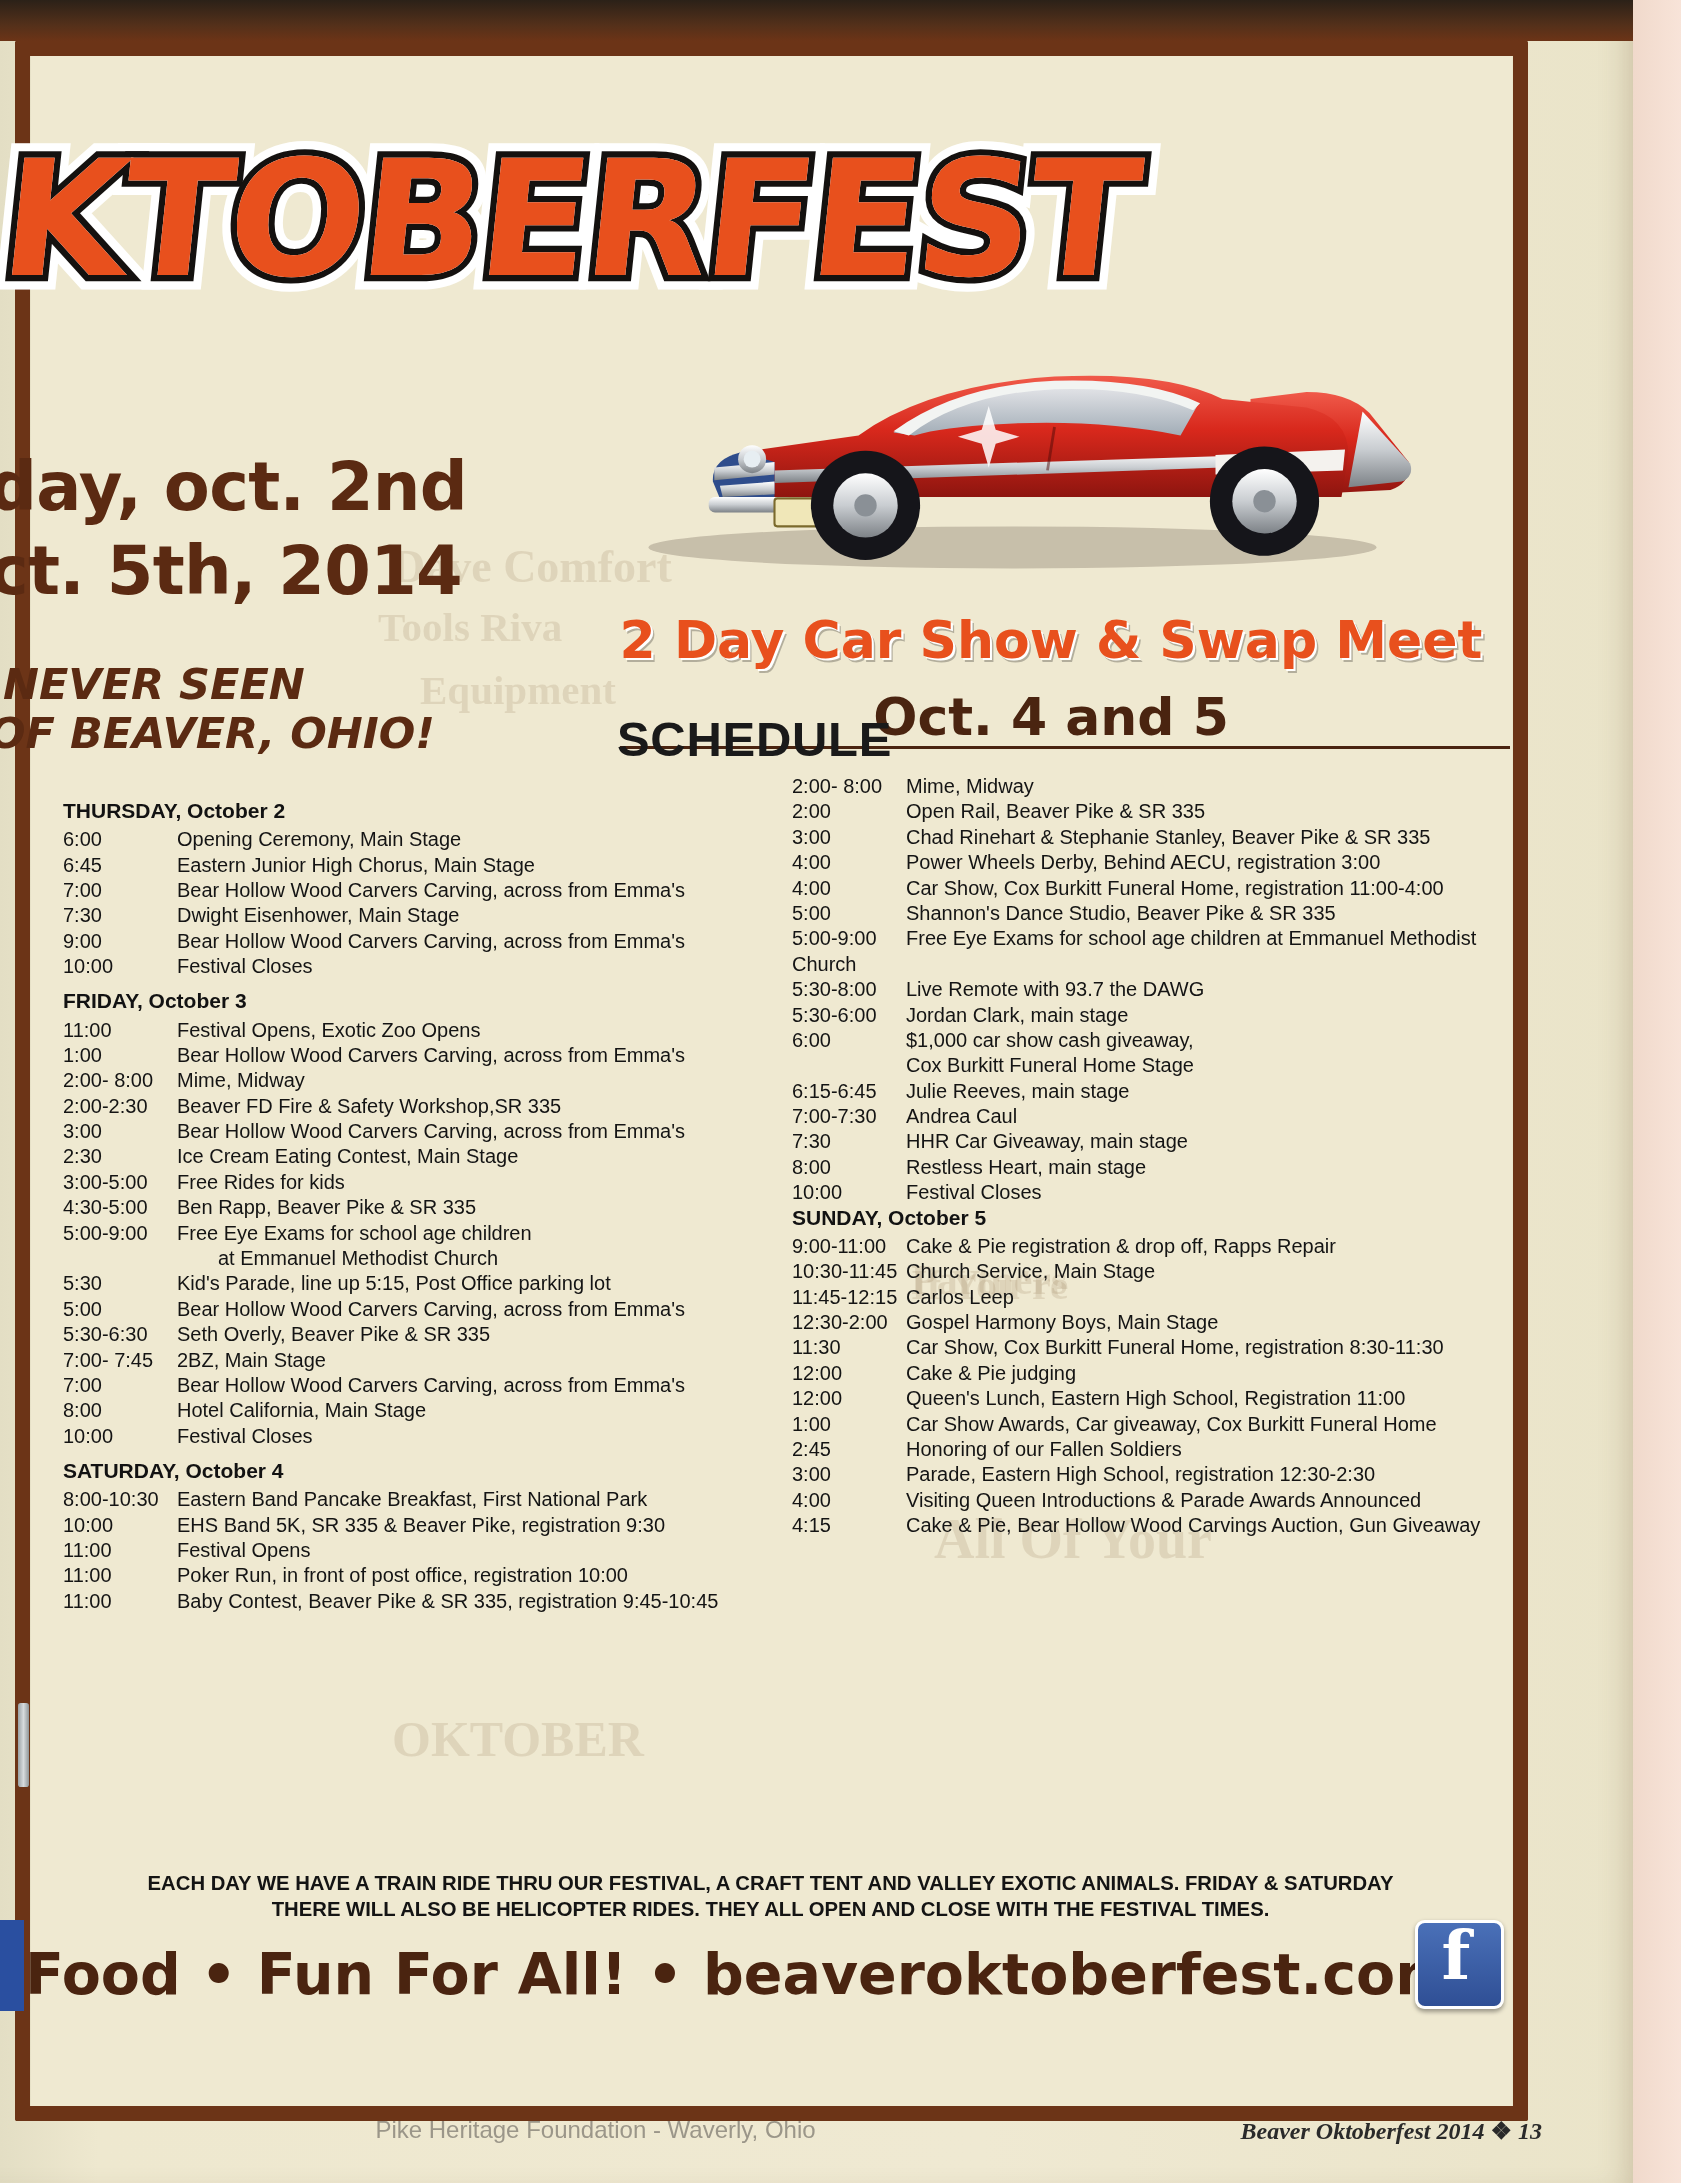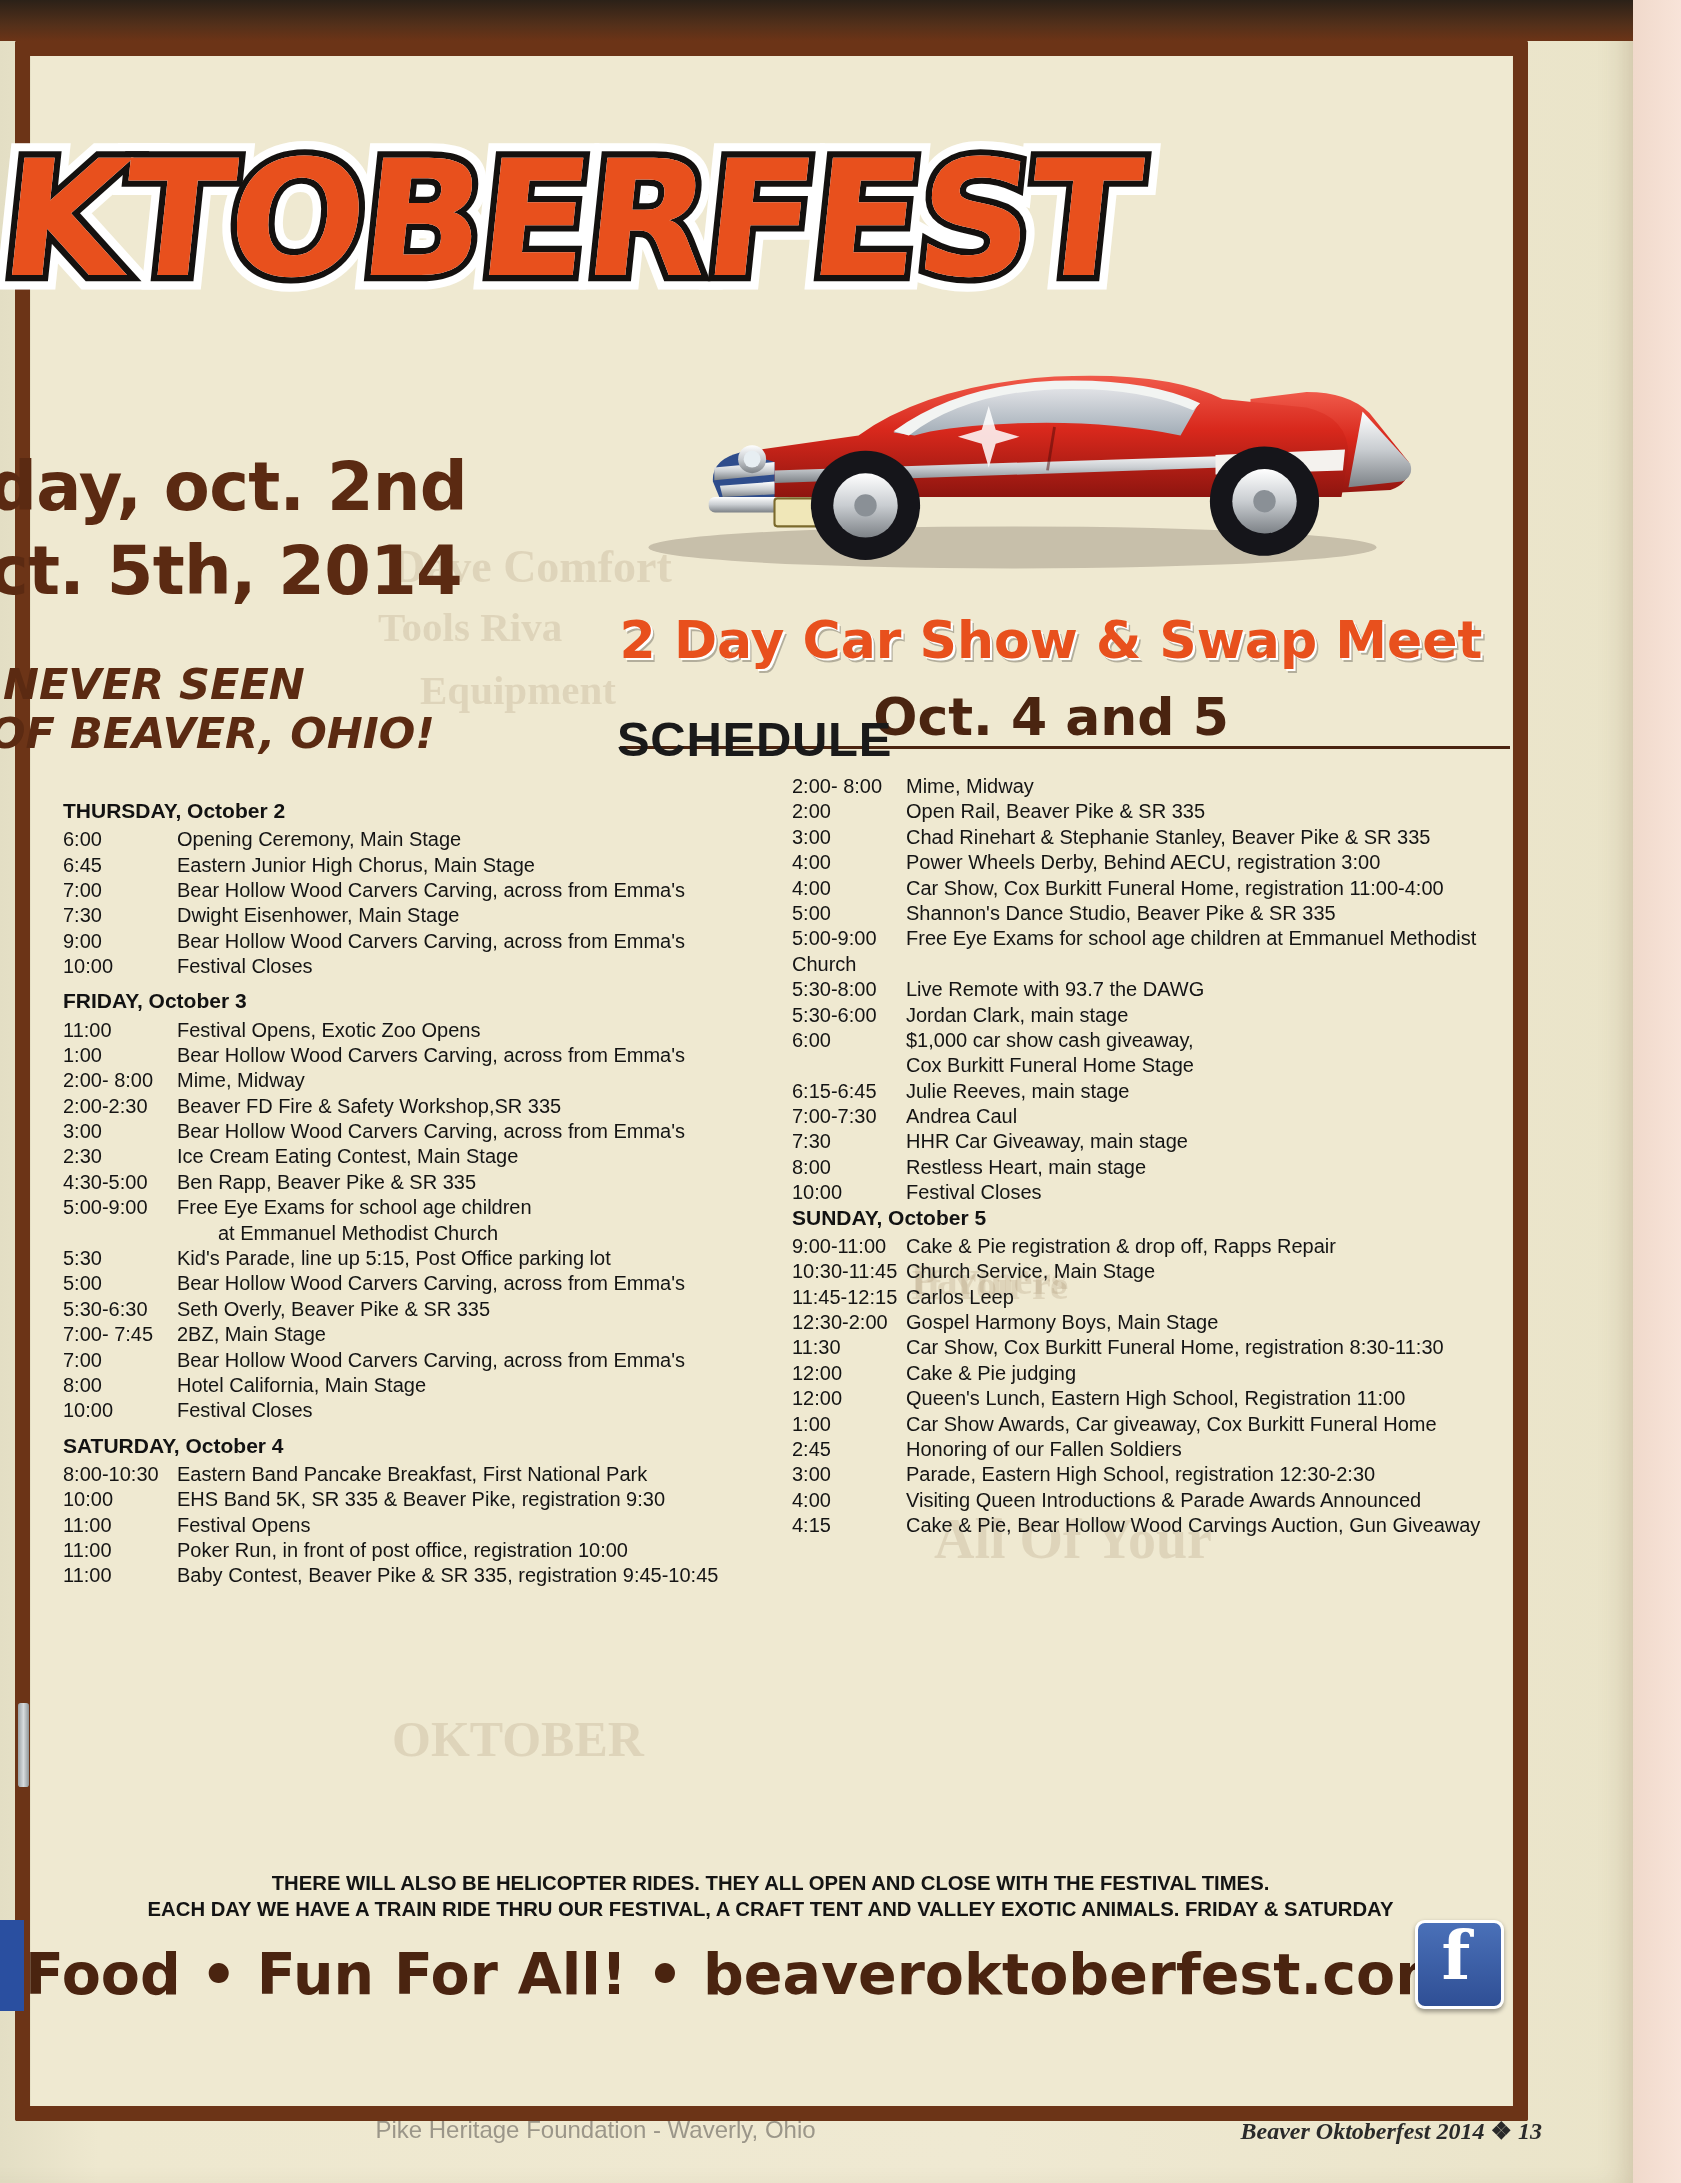--- a/index.html
+++ b/index.html
@@ -364,20 +364,24 @@
         </div>
         <div class="row">
           <div class="t">3:00</div>
           <div class="d">Bear Hollow Wood Carvers Carving, across from Emma's</div>
         </div>
         <div class="row">
           <div class="t">2:30</div>
           <div class="d">Ice Cream Eating Contest, Main Stage</div>
         </div>
         <div class="row">
+          <div class="t">3:00-5:00</div>
+          <div class="d">Free Rides for kids</div>
+        </div>
+        <div class="row">
           <div class="t">4:30-5:00</div>
           <div class="d">Ben Rapp, Beaver Pike &amp; SR 335</div>
         </div>
         <div class="row">
           <div class="t">5:00-9:00</div>
           <div class="d">Free Eye Exams for school age children</div>
         </div>
         <div class="row">
           <div class="t"></div>
           <div class="d indent">at Emmanuel Methodist Church</div>
@@ -547,22 +551,22 @@
           <div class="d">Visiting Queen Introductions &amp; Parade Awards Announced</div>
         </div>
         <div class="row">
           <div class="t">4:15</div>
           <div class="d">Cake &amp; Pie, Bear Hollow Wood Carvings Auction, Gun Giveaway</div>
         </div>
       </div>
   </div>
 
   <div id="footnote">
+    <div>EACH DAY WE HAVE A TRAIN RIDE THRU OUR FESTIVAL, A CRAFT TENT AND VALLEY EXOTIC ANIMALS. FRIDAY &amp;  SATURDAY</div>
     <div>THERE WILL ALSO BE HELICOPTER RIDES. THEY ALL OPEN AND CLOSE WITH THE FESTIVAL TIMES.</div>
-    <div>EACH DAY WE HAVE A TRAIN RIDE THRU OUR FESTIVAL, A CRAFT TENT AND VALLEY EXOTIC ANIMALS. FRIDAY &amp;  SATURDAY</div>
   </div>
 
   <div id="tagline">Food • Fun For All! • beaveroktoberfest.com</div>
 
   <div id="fb">
     <span>f</span>
   </div>
 
   <div id="staple"></div>
   <div id="bluetab"></div>

